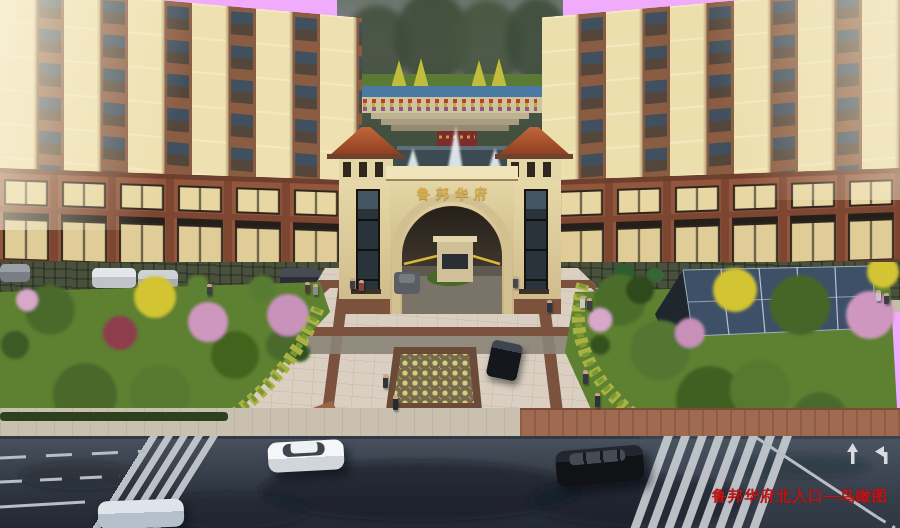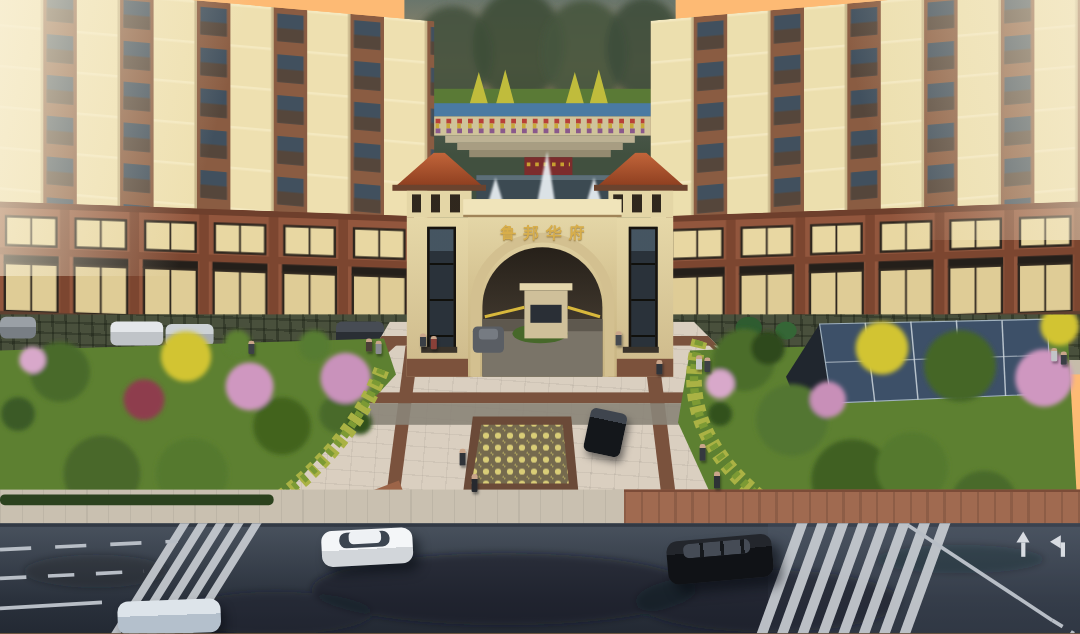--- a/index.html
+++ b/index.html
@@ -1,16 +1,16 @@
 <!DOCTYPE html>
 <html><head>
 <meta charset="utf-8">
 <style>
   html,body{margin:0;padding:0;background:#222;}
-  #stage{position:relative;width:900px;height:528px;overflow:hidden;background:#fdba74;
+  #stage{position:relative;width:900px;height:528px;overflow:hidden;background:#f0abfc;
          font-family:"Liberation Sans",sans-serif;}
   .abs{position:absolute;}
   .person{position:absolute;width:5px;border-radius:2px 2px 1px 1px;box-shadow:1px 2px 2px rgba(10,12,16,.4);}
   .car{position:absolute;border-radius:5px;}
   .umb{position:absolute;border-radius:50%;}
   #watermark{position:absolute;left:712px;top:487px;width:185px;
     font-size:15px;font-weight:bold;letter-spacing:1px;color:#c41414;
     text-shadow:0 0 1px rgba(60,0,0,.55);white-space:nowrap;}
   #gate-sign{position:absolute;left:0;top:19px;width:124px;text-align:center;
     font-size:13px;font-weight:bold;letter-spacing:6px;text-indent:6px;color:#d8ae4a;
@@ -405,14 +405,15 @@
   <div class="person" style="left:313px;top:284px;height:11px;background:linear-gradient(180deg,#c9a58a 0 25%,#8a8a90 25%);"></div>
   <div class="person" style="left:207px;top:284px;height:11px;background:linear-gradient(180deg,#c9a58a 0 25%,#3c4044 25%);"></div>
   <div class="person" style="left:876px;top:290px;height:11px;background:linear-gradient(180deg,#c9a58a 0 25%,#c2c4c8 25%);"></div>
   <div class="person" style="left:884px;top:293px;height:11px;background:linear-gradient(180deg,#c9a58a 0 25%,#3a3e44 25%);"></div>
 
   <div class="abs" style="left:0;top:0;width:340px;height:230px;pointer-events:none;
               background:linear-gradient(105deg,rgba(250,242,218,.8) 0%,rgba(250,242,218,0) 52%);"></div>
   <div class="abs" style="left:580px;top:0;width:320px;height:200px;pointer-events:none;
               background:linear-gradient(255deg,rgba(248,238,212,.65) 0%,rgba(248,238,212,0) 55%);"></div>
 
+  <div id="watermark">鲁邦华府北入口—鸟瞰图</div>
 
 </div>
 
 </body></html>

